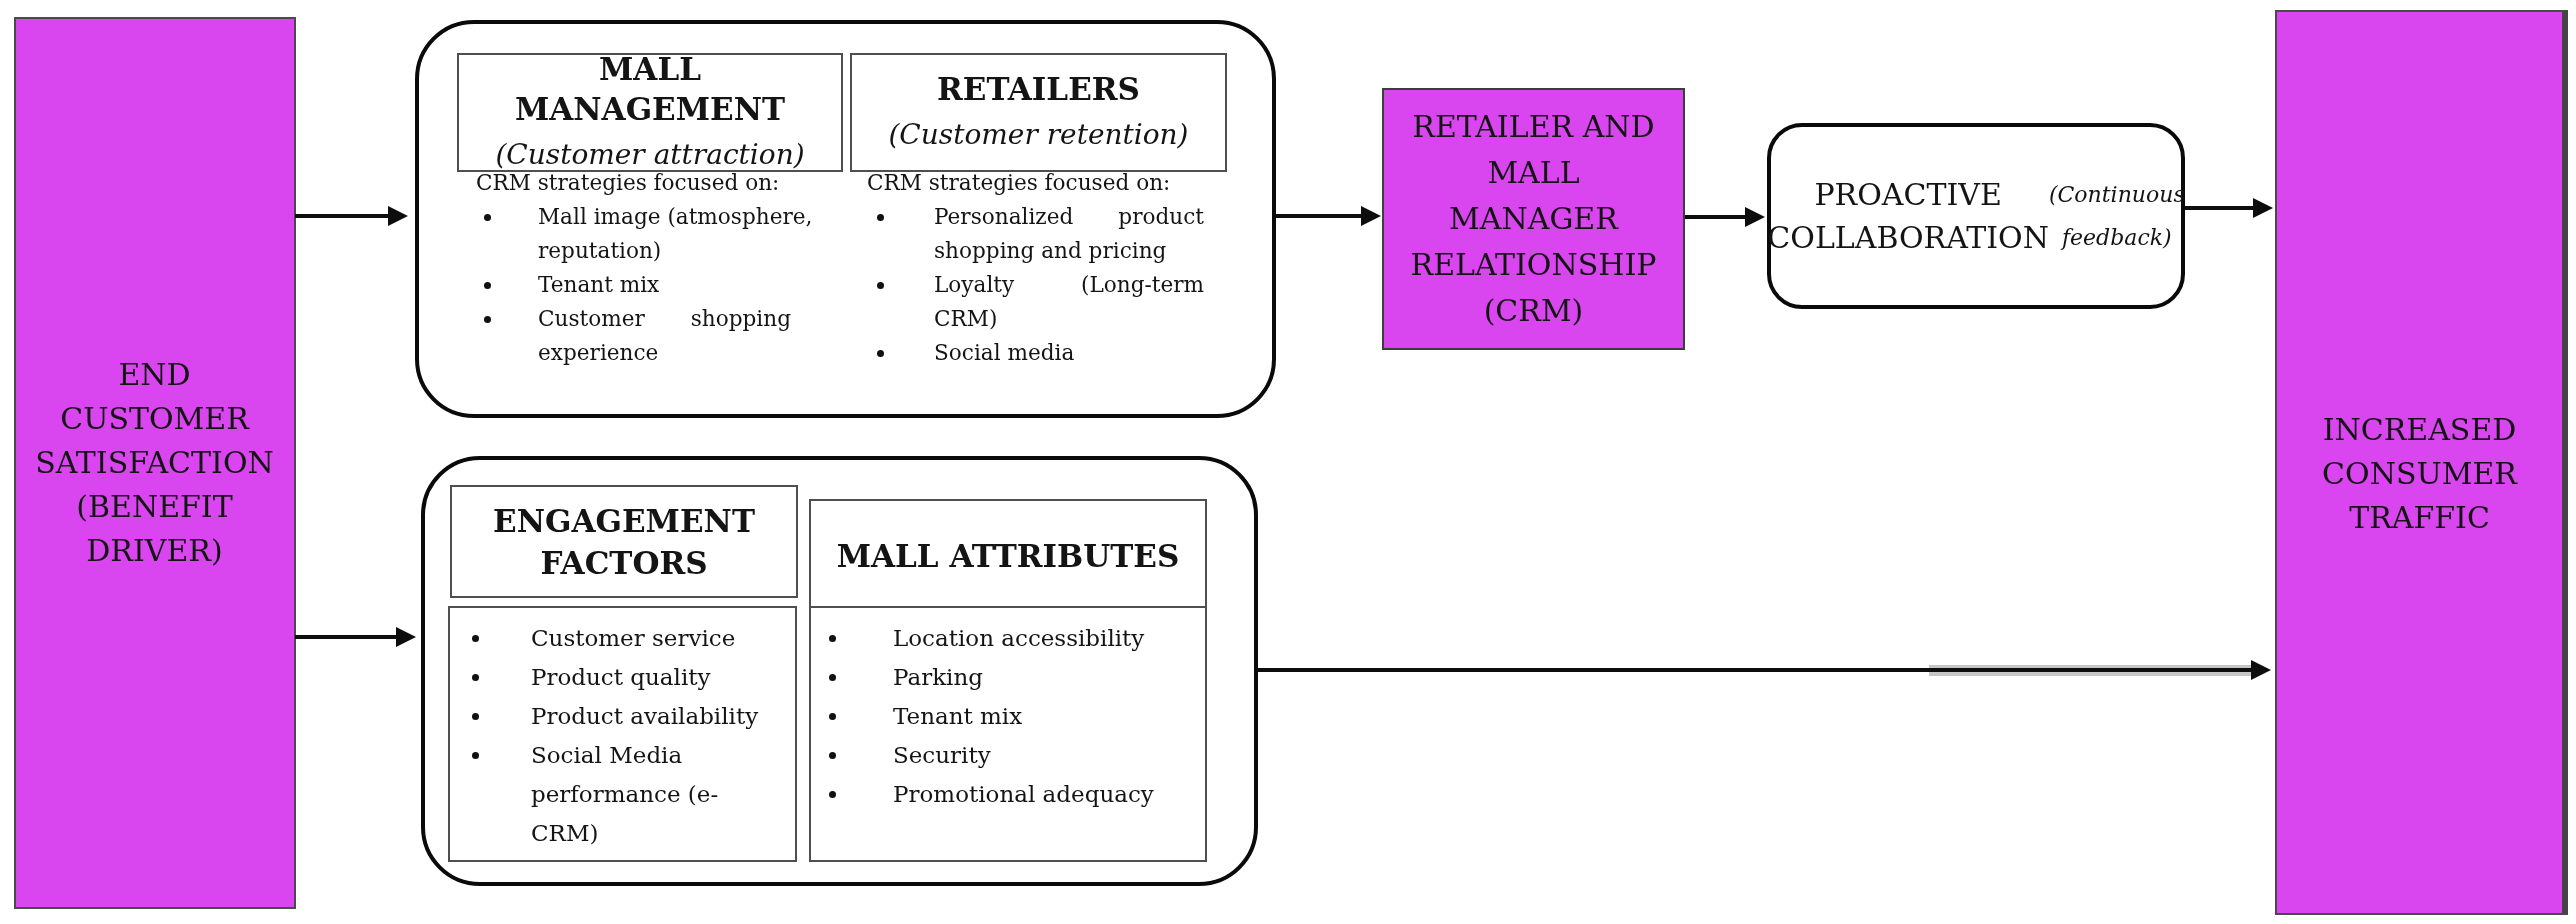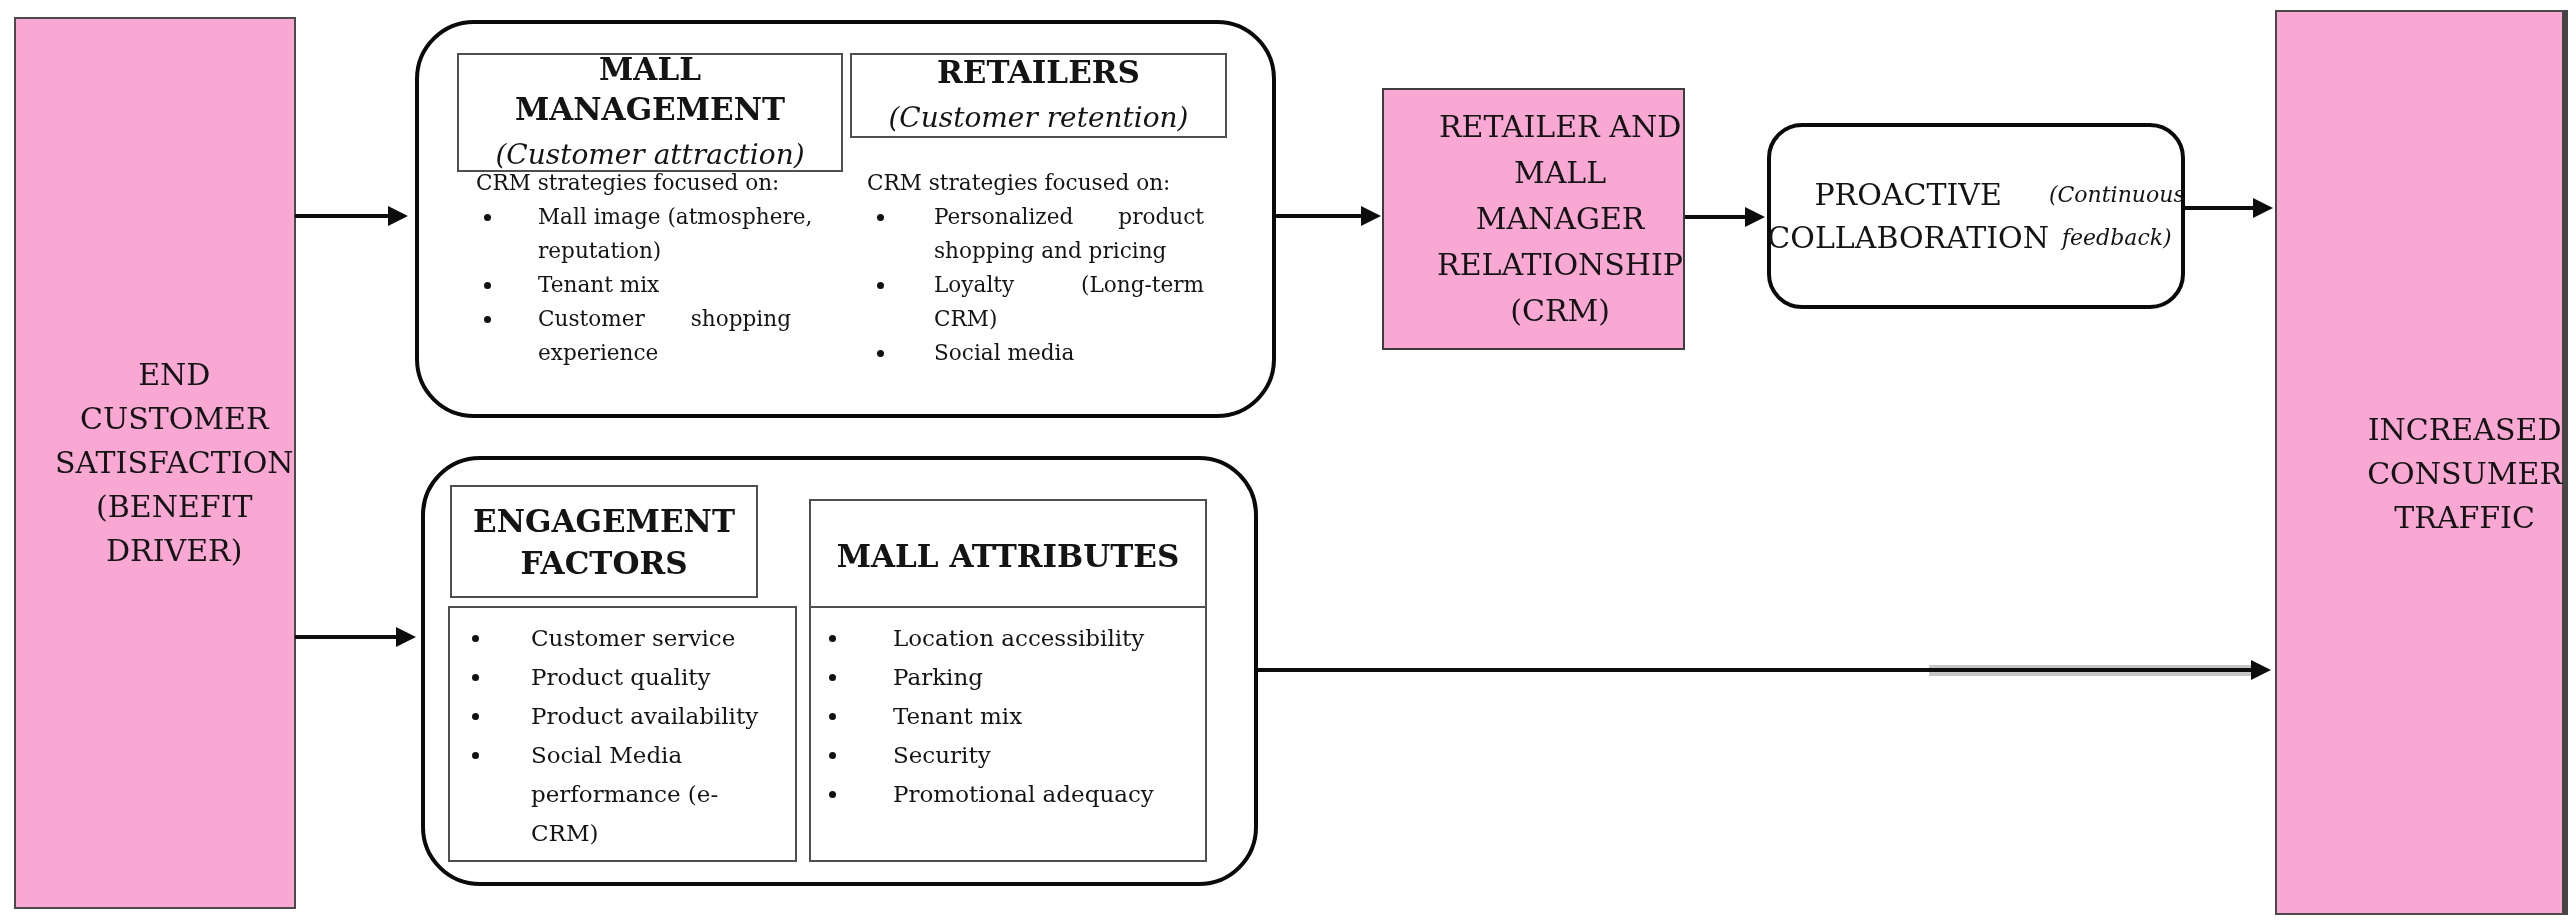--- a/index.html
+++ b/index.html
@@ -7,24 +7,24 @@
     position:relative;
     width:2576px;height:924px;
     background:#ffffff;
     font-family:"DejaVu Serif","Liberation Serif",serif;
     color:#141414;
     overflow:hidden;
   }
   
   .graybox{
     position:absolute;
-    background:#f9a8d4;
+    background:#d946ef;
     border:2px solid #4a4a4a;
     box-sizing:border-box;
-    display:flex;align-items:center;justify-content:flex-end;
+    display:flex;align-items:center;justify-content:center;
     text-align:center;
   }
   .graybox .bigtext{
     font-size:30px;line-height:44px;white-space:pre-line;
   }
   .left-box{left:13.5px;top:17px;width:282px;height:892px;}
   .right-box{left:2275px;top:10px;width:293px;height:905px;border-right:6.7px solid #454545;padding-top:23px;}
   .crm-box{left:1382px;top:88px;width:303px;height:262px;border-color:#3d3d3d;}
   .crm-box .bigtext{line-height:46px;}
   
@@ -49,22 +49,22 @@
     position:absolute;
     background:#ffffff;
     border:2px solid #4f4f4f;
     box-sizing:border-box;
     display:flex;flex-direction:column;align-items:center;justify-content:center;
     text-align:center;
   }
   .headbox .htitle{font-weight:bold;font-size:31px;line-height:40px;white-space:pre-line;margin-bottom:5.4px;}
   .headbox .hsub{font-style:italic;font-size:28px;line-height:42px;}
   .mm-head{left:38px;top:29px;width:386px;height:119px;}
-  .rt-head{left:431px;top:29px;width:377px;height:85px;}
-  .ef-head{left:25px;top:25px;width:308px;height:113px;}
+  .rt-head{left:431px;top:29px;width:377px;height:119px;}
+  .ef-head{left:25px;top:25px;width:348px;height:113px;}
   .ma-head{left:384px;top:39px;width:398px;height:113px;}
   .ef-head .htitle,.ma-head .htitle{line-height:42px;margin-bottom:0;}
   
   .tp-col{position:absolute;top:142px;font-size:21.6px;}
   .tp-col .intro{line-height:34px;white-space:nowrap;}
   .tp-col1{left:57px;width:315px;}
   .tp-col2{left:448px;width:337px;}
   .brow{display:flex;align-items:flex-start;}
   .bdot{flex:0 0 auto;box-sizing:border-box;}
   .bdot::before{content:'';display:block;width:7.4px;height:7.4px;border-radius:50%;background:#111;margin-top:13.5px;}

